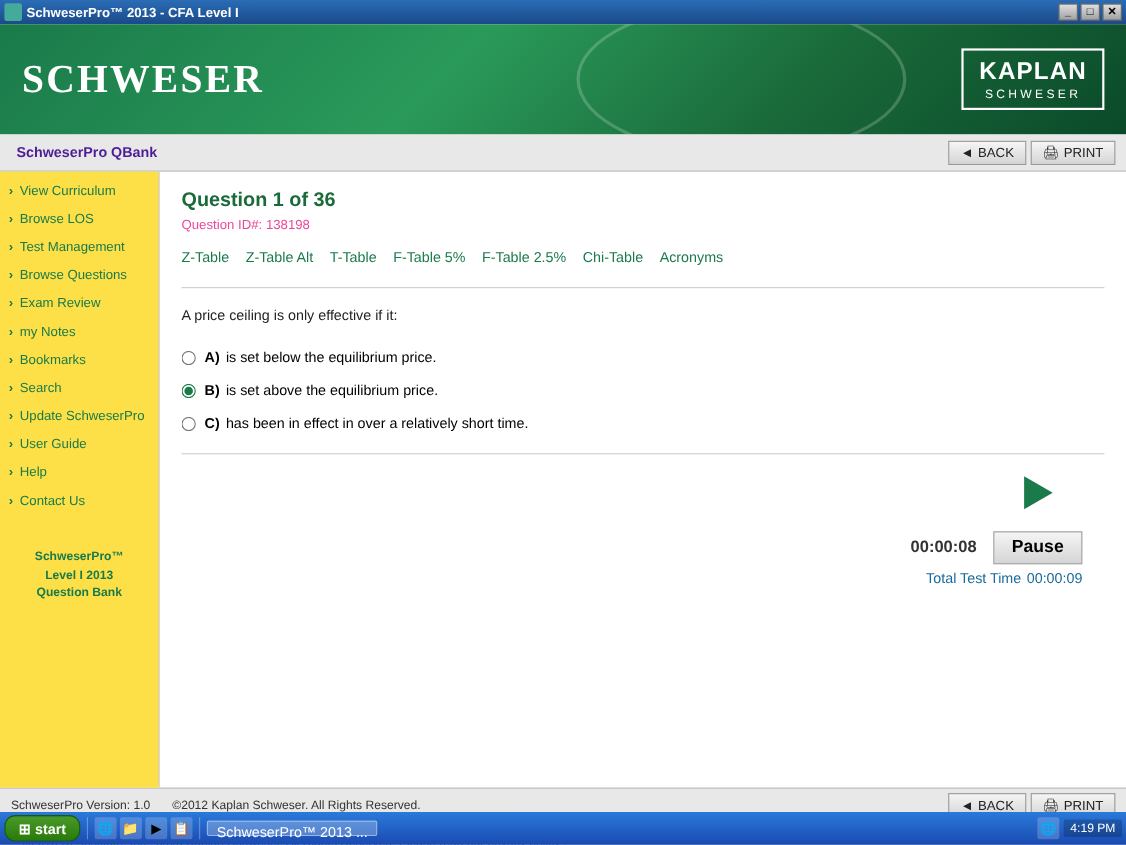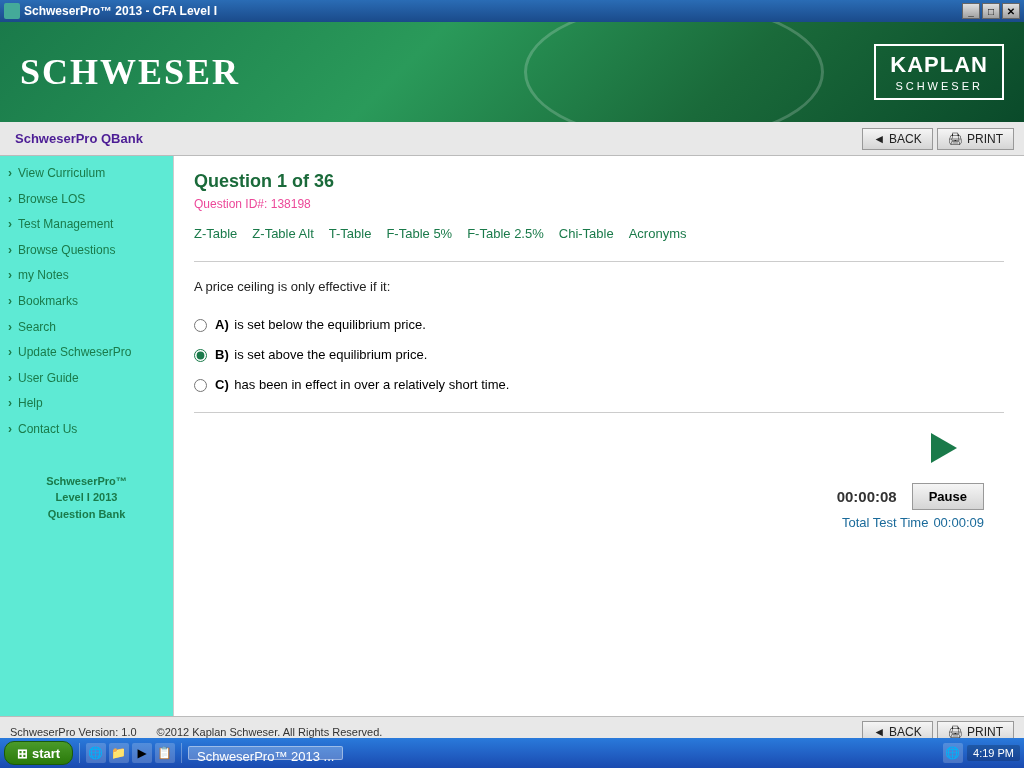--- a/index.html
+++ b/index.html
@@ -133,22 +133,22 @@
     }
 
     
     .main-layout {
       display: flex;
       height: 560px;
     }
 
     
     .sidebar {
-      width: 174px;
-      background: #5eead4;
+      width: 145px;
+      background: #fde047;
       border-right: 1px solid #ccc;
       padding-top: 5px;
       flex-shrink: 0;
     }
     .sidebar-nav-item {
       padding: 5px 8px 5px 18px;
       font-size: 12px;
       color: #1a7a4a;
       cursor: pointer;
       position: relative;
@@ -262,21 +262,21 @@
     .timer-display {
       font-size: 15px;
       font-weight: bold;
       color: #333;
     }
     .pause-btn {
       background: linear-gradient(to bottom, #f5f5f5, #d5d5d5);
       border: 1px solid #999;
       padding: 5px 16px;
       cursor: pointer;
-      font-size: 13px;
+      font-size: 16px;
       font-weight: bold;
     }
     .total-test-time {
       display: flex;
       justify-content: flex-end;
       padding-right: 20px;
       font-size: 13px;
       color: #333;
     }
     .total-test-time span {
@@ -429,20 +429,21 @@
     </div>
   </div>
 
   <div class="main-layout">
 
     <div class="sidebar">
       <div class="sidebar-nav-item">View Curriculum</div>
       <div class="sidebar-nav-item">Browse LOS</div>
       <div class="sidebar-nav-item">Test Management</div>
       <div class="sidebar-nav-item">Browse Questions</div>
+      <div class="sidebar-nav-item">Exam Review</div>
       <div class="sidebar-nav-item">my Notes</div>
       <div class="sidebar-nav-item">Bookmarks</div>
       <div class="sidebar-nav-item">Search</div>
       <div class="sidebar-nav-item">Update SchweserPro</div>
       <div class="sidebar-nav-item">User Guide</div>
       <div class="sidebar-nav-item">Help</div>
       <div class="sidebar-nav-item">Contact Us</div>
       <div class="sidebar-footer">
         <span>SchweserPro™</span><br>
         <span>Level I 2013</span><br>

